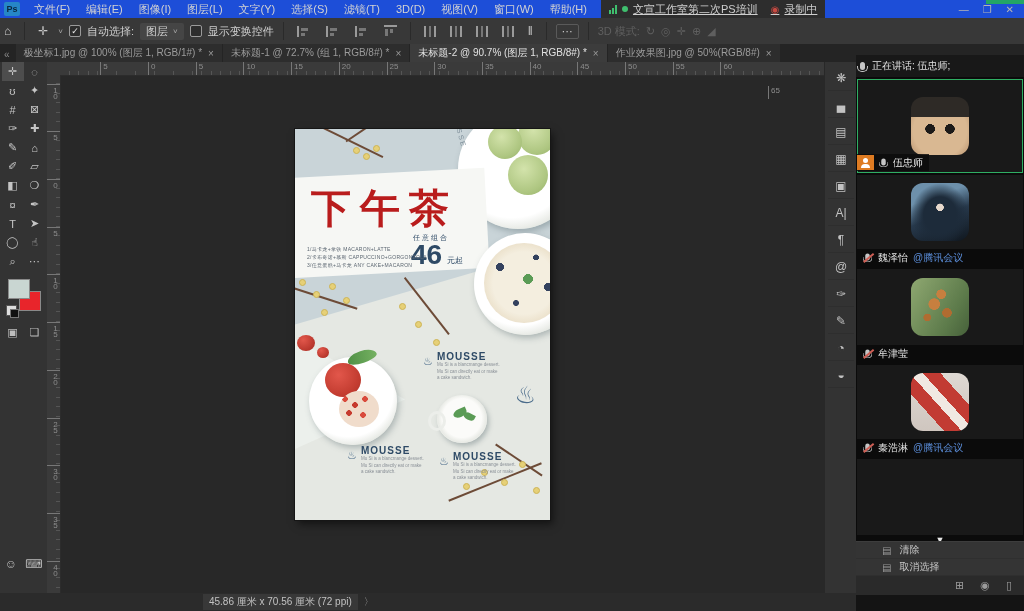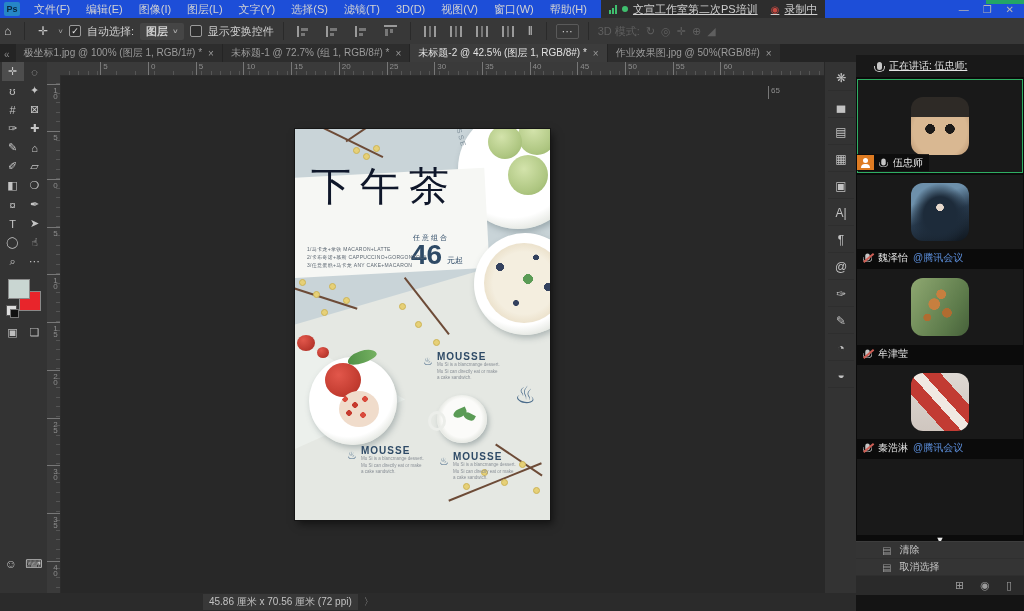--- a/index.html
+++ b/index.html
@@ -23,21 +23,21 @@
   #win-controls span{cursor:default;font-size:10px;}
   #green-edge{position:absolute;right:0;top:0;width:38px;height:4px;background:#23a566;}
   
   #optionsbar{position:absolute;left:0;top:18px;width:1024px;height:26px;background:#383838;
               display:flex;align-items:center;gap:6px;border-bottom:1px solid #2a2a2a;}
   .ob-divider{width:1px;height:18px;background:#2a2a2a;margin:0 3px;}
   .ob-icon{color:#c8c8c8;font-size:12px;padding:0 4px;}
   .ob-label{color:#cfcfcf;}
   .chk{width:10px;height:10px;border:1px solid #9a9a9a;border-radius:2px;display:inline-flex;
        align-items:center;justify-content:center;font-size:9px;color:#e8e8e8;background:#2d2d2d;}
-  .select-chip{background:#454545;border-radius:2px;padding:1px 6px;display:inline-flex;gap:5px;align-items:center;font-weight:bold;}
+  .select-chip{background:#454545;border-radius:2px;padding:1px 6px;display:inline-flex;gap:5px;align-items:center;}
   .chev{font-size:8px;color:#aaa;}
   .ico-align{width:13px;height:11px;display:inline-block;border-left:2px solid #9a9a9a;position:relative;margin:0 4px;}
   .ico-align::before{content:"";position:absolute;left:2px;top:2px;width:7px;height:3px;background:#777;}
   .ico-align::after{content:"";position:absolute;left:2px;top:7px;width:4px;height:3px;background:#777;}
   .ico-align.v{border-left:none;border-top:2px solid #9a9a9a;}
   .ico-align.v::before{left:1px;top:2px;width:3px;height:7px;}
   .ico-align.v::after{left:6px;top:2px;width:3px;height:4px;}
   .ico-dist{width:12px;height:11px;display:inline-block;margin:0 4px;
             background:linear-gradient(to right,#9a9a9a 0 2px,transparent 2px 5px,#777 5px 7px,transparent 7px 10px,#9a9a9a 10px 12px);}
   .grayed{color:#5f5f5f;}
@@ -76,21 +76,21 @@
           background-size:4px 100%;background-position:9px 0;background-repeat:no-repeat;}
   .vnum{position:absolute;left:0;font-size:8px;color:#8d8d8d;border-top:1px solid #777;width:13px;padding-top:1px;
         writing-mode:vertical-rl;text-orientation:upright;letter-spacing:-3px;line-height:10px;}
   
   #poster{position:absolute;left:248px;top:67px;width:255px;height:391px;background:#c9d4d8;
           box-shadow:0 0 0 1px #161616,3px 4px 8px rgba(0,0,0,.55);overflow:hidden;}
   #poster-bottom{position:absolute;inset:0;background:#e5e8e3;clip-path:polygon(0 50%,100% 31%,100% 100%,0 100%);}
   #poster-wedge{position:absolute;left:0;top:210px;width:110px;height:110px;background:#f0f3ef;
                 clip-path:polygon(0 0,100% 55%,0 100%);opacity:.7;}
   #title-band{position:absolute;left:-8px;top:44px;width:200px;height:100px;background:#f6f7f4;transform:rotate(-3deg);}
-  #poster-title{position:absolute;left:16px;top:30px;font-size:40px;letter-spacing:9px;color:#0f172a;font-weight:400;}
+  #poster-title{position:absolute;left:16px;top:52px;font-size:40px;letter-spacing:9px;color:#b91c1c;font-weight:700;}
   #combo-label{position:absolute;left:118px;top:104px;font-size:7px;letter-spacing:2px;color:#2e4a66;}
   #price{position:absolute;left:116px;top:110px;font-size:28px;font-weight:bold;color:#2e4a66;}
   #price-unit{position:absolute;left:152px;top:126px;font-size:8px;color:#2e4a66;}
   #menu-lines{position:absolute;left:12px;top:116px;font-size:5px;line-height:8px;color:#5a6570;letter-spacing:.3px;}
   
   .plate{position:absolute;border-radius:50%;background:radial-gradient(circle at 45% 40%,#ffffff 62%,#eceeea 72%,#dfe3dd 78%,#f7f8f6 82%);box-shadow:2px 3px 6px rgba(70,90,95,.35);}
   #plate-matcha{right:-28px;top:-20px;width:120px;height:120px;}
   .bun{position:absolute;border-radius:50%;background:radial-gradient(circle at 40% 35%,#d3e3ab,#aec681 65%,#94af67);}
   #ring-text{position:absolute;right:82px;top:18px;font-size:7px;letter-spacing:2px;color:#7c8c97;transform:rotate(75deg);transform-origin:right top;}
   #rim-text{position:absolute;right:66px;top:86px;font-size:6px;letter-spacing:1px;color:#9aa6ae;transform:rotate(190deg);}
@@ -134,21 +134,21 @@
   #panelstrip{position:absolute;left:824px;top:62px;width:32px;height:531px;background:#333;
               display:flex;flex-direction:column;align-items:center;padding-top:4px;gap:2px;border-left:1px solid #282828;}
   .strip-icon{width:26px;height:24px;display:flex;align-items:center;justify-content:center;color:#c2c2c2;font-size:12px;border-bottom:1px solid #2e2e2e;}
   
   #statusbar{position:absolute;left:0;top:593px;width:856px;height:18px;background:#2b2b2b;
              display:flex;align-items:center;font-size:10px;color:#c2c2c2;}
   #status-zoom{margin-left:155px;margin-top:48px;}
   #status-info{margin-left:14px;background:#383838;padding:1px 6px;}
   
   #meeting{position:absolute;left:856px;top:55px;width:168px;height:556px;background:#0b0b0b;}
-  #speakbar{height:22px;display:flex;align-items:center;gap:7px;padding-left:21px;background:#181818;color:#e4e4e4;font-size:10px;text-decoration:underline;}
+  #speakbar{height:22px;display:flex;align-items:center;gap:7px;padding-left:4px;background:#181818;color:#e4e4e4;font-size:10px;}
   .micbody{position:relative;width:5px;height:8px;border-radius:3px;background:#c6c6c6;display:inline-block;}
   .micbody::after{content:"";position:absolute;left:-3px;top:4px;width:9px;height:5px;border:1px solid #c6c6c6;border-top:none;border-radius:0 0 5px 5px;}
   .tile{position:relative;margin:2px 1px 0 1px;background:#191919;display:flex;align-items:center;justify-content:center;}
   .tile.active{outline:1px solid #2fae63;outline-offset:-1px;}
   .avatar{width:58px;height:58px;border-radius:12px;}
   .av0{background:linear-gradient(180deg,#2e2a26 0 34%,transparent 34%),
        radial-gradient(circle 5px at 33% 55%,#1c1a18 95%,transparent),
        radial-gradient(circle 5px at 67% 55%,#1c1a18 95%,transparent),
        radial-gradient(circle at 50% 58%,#d9b892 60%,#b99470 85%,#8d6e50);}
   .av1{background:radial-gradient(circle at 50% 42%,#e7d9cc 8%,transparent 9%),
@@ -249,21 +249,21 @@
     <div id="tabbar-tabs" style="display:flex;">
         <div class="tab">
           <span class="tab-label">极坐标1.jpg @ 100% (图层 1, RGB/1#) *</span>
           <span class="tab-close">×</span>
         </div>
         <div class="tab">
           <span class="tab-label">未标题-1 @ 72.7% (组 1, RGB/8#) *</span>
           <span class="tab-close">×</span>
         </div>
         <div class="tab active">
-          <span class="tab-label">未标题-2 @ 42.5% (图层 1, RGB/8#) *</span>
+          <span class="tab-label">未标题-2 @ 90.7% (图层 1, RGB/8#) *</span>
           <span class="tab-close">×</span>
         </div>
         <div class="tab">
           <span class="tab-label">作业效果图.jpg @ 50%(RGB/8#)</span>
           <span class="tab-close">×</span>
         </div>
       </div>
   </div>
 
   <div id="toolbar">

